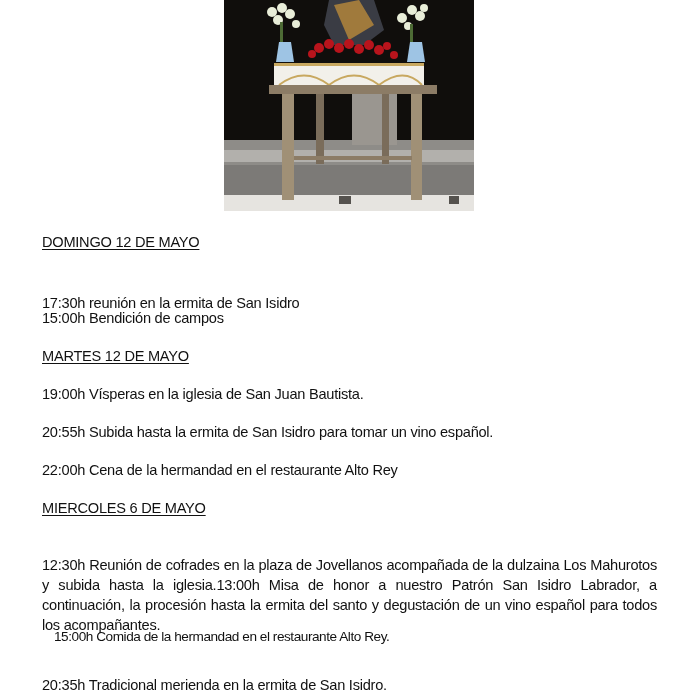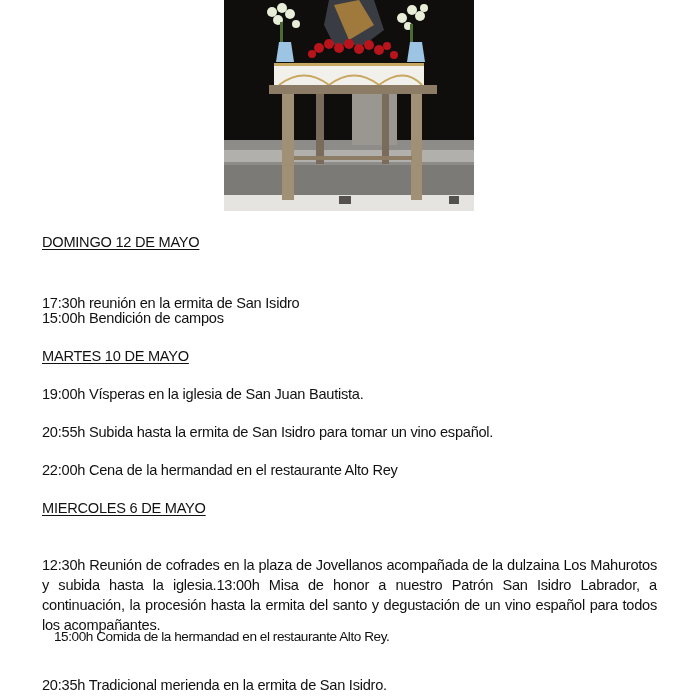--- a/index.html
+++ b/index.html
@@ -123,21 +123,21 @@
     <rect x="70" y="156" width="118" height="4" fill="#8c7c66"></rect>
   </svg>
 </div>
 
 <div class="content" style="top:0;">
 
   <div class="line heading" style="top:234px;">DOMINGO 12 DE MAYO</div>
   <div class="line" style="top:284px;margin-top:11px;">17:30h reunión en la ermita de San Isidro</div>
   <div class="line" style="top:310px;">15:00h Bendición de campos</div>
 
-  <div class="line heading" style="top:348px;">MARTES 10 DE MAYO</div>
+  <div class="line heading" style="top:348px;">MARTES 12 DE MAYO</div>
   <div class="line" style="top:386px;">19:00h Vísperas en la iglesia de San Juan Bautista.</div>
   <div class="line" style="top:424px;">20:55h Subida hasta la ermita de San Isidro para tomar un vino español.</div>
   <div class="line" style="top:462px;">22:00h Cena de la hermandad en el restaurante Alto Rey</div>
 
   <div class="line heading" style="top:500px;">MIERCOLES 6 DE MAYO</div>
   <div class="para" style="top:537px;">12:30h Reunión de cofrades en la plaza de Jovellanos acompañada de la dulzaina Los Mahurotos y subida hasta la iglesia.13:00h Misa de honor a nuestro Patrón San Isidro Labrador, a continuación, la procesión hasta la ermita del santo y degustación de un vino español para todos los acompañantes.</div>
   <div class="line small" style="top:629px;margin-left:12px;">15:00h Comida de la hermandad en el restaurante Alto Rey.</div>
   <div class="line" style="top:677px;">20:35h Tradicional merienda en la ermita de San Isidro.</div>
 </div>
 

